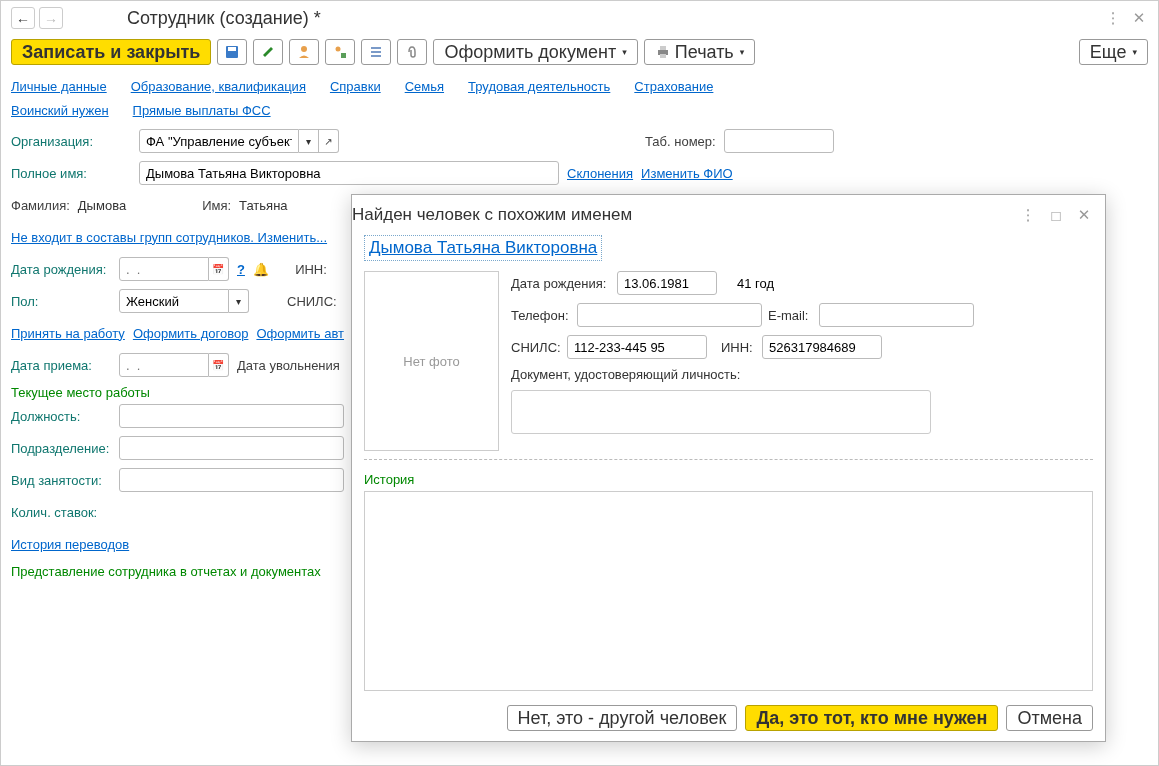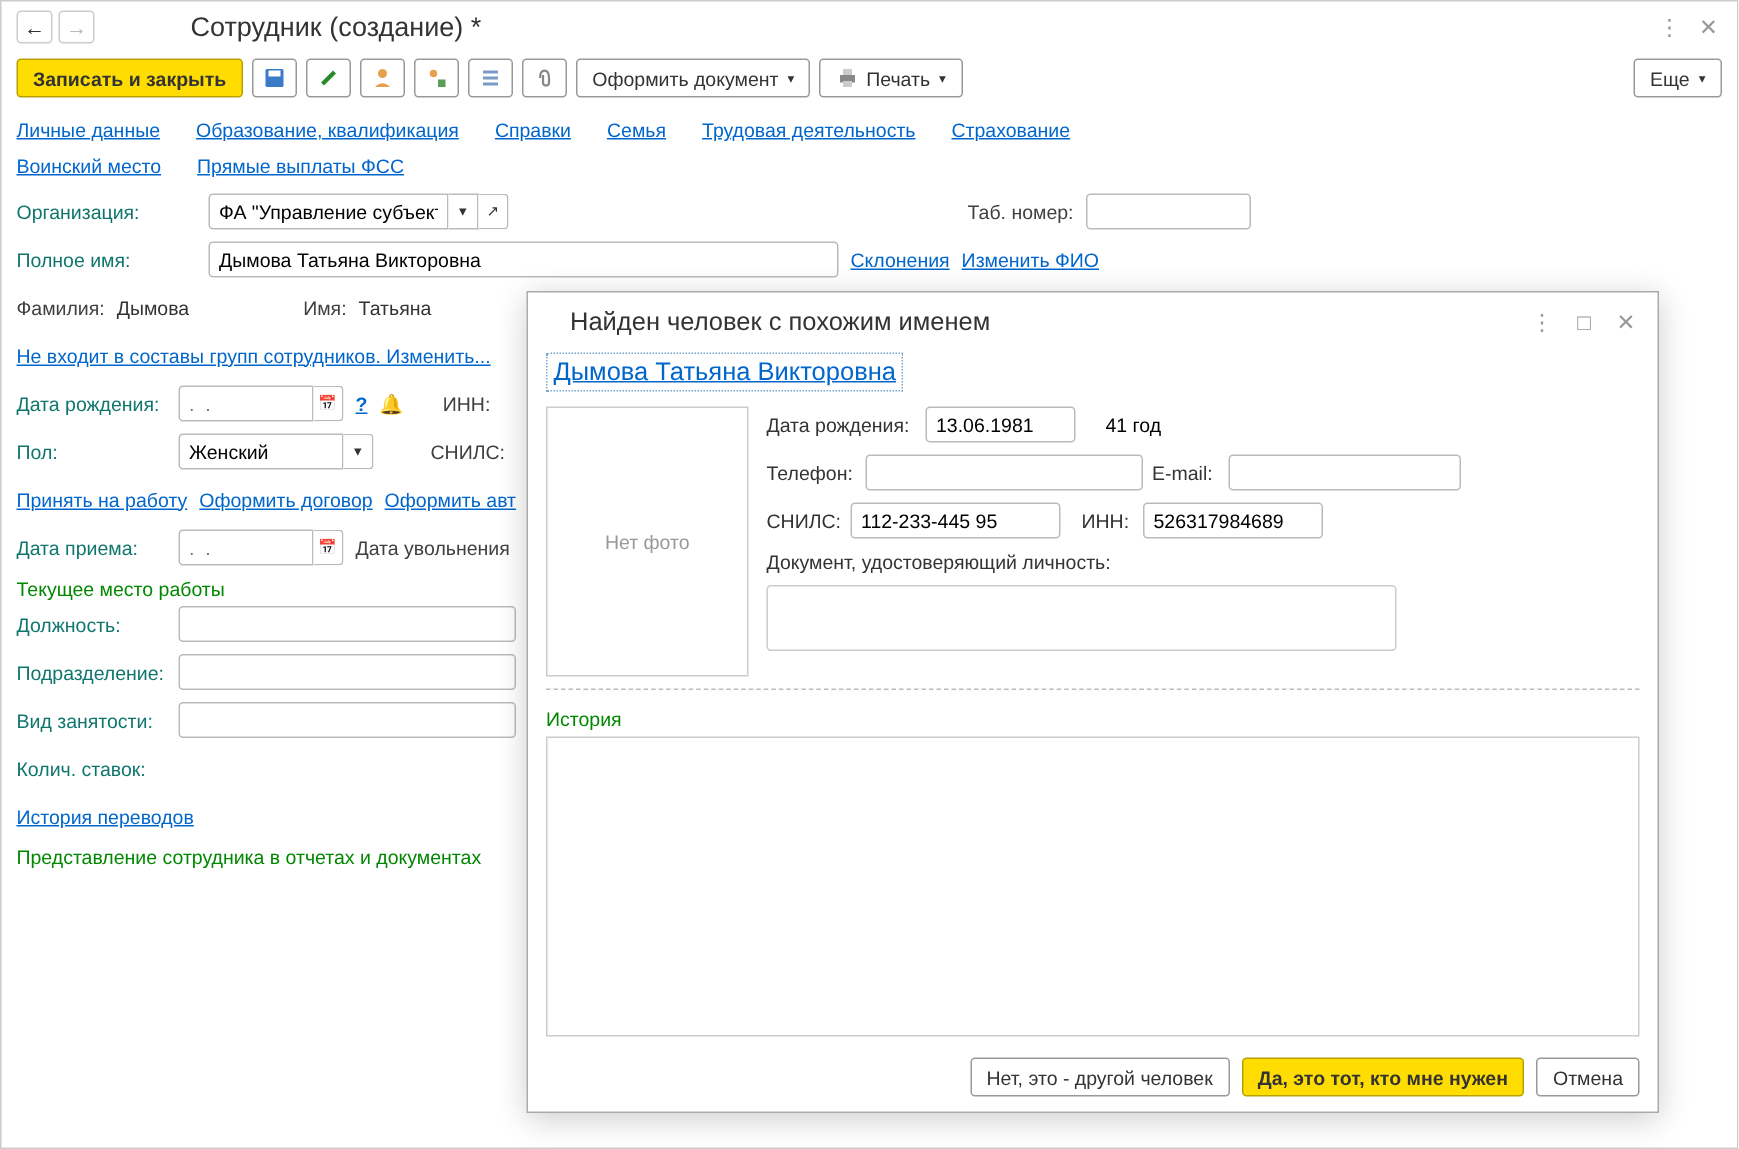--- a/index.html
+++ b/index.html
@@ -64,21 +64,21 @@
   .btn {
     height: 26px;
     border: 1px solid #999;
     border-radius: 3px;
     background: #fff;
     padding: 0 10px;
     display: inline-flex;
     align-items: center;
     gap: 4px;
     cursor: pointer;
-    font-size: 13px;
+    font-size: 18px;
   }
   .btn-yellow {
     background: #ffdd00;
     border: 1px solid #b8a200;
     font-weight: bold;
   }
   .btn-icon {
     width: 30px;
     padding: 0;
     justify-content: center;
@@ -169,21 +169,21 @@
     height: 548px;
     background: #fff;
     border: 1px solid #aaa;
     box-shadow: 0 4px 20px rgba(0,0,0,0.2);
     display: flex;
     flex-direction: column;
   }
   .dialog-header {
     display: flex;
     align-items: center;
-    padding: 10px 12px 6px 28px;
+    padding: 10px 12px 6px 0;
   }
   .dialog-title {
     font-size: 17px;
   }
   .dialog-header-right {
     margin-left: auto;
     display: flex;
     gap: 10px;
   }
   .dialog-body {
@@ -319,21 +319,21 @@
 
   <div class="tabs-row">
     <span class="tab-link">Личные данные</span>
     <span class="tab-link">Образование, квалификация</span>
     <span class="tab-link">Справки</span>
     <span class="tab-link">Семья</span>
     <span class="tab-link">Трудовая деятельность</span>
     <span class="tab-link">Страхование</span>
   </div>
   <div class="tabs-row">
-    <span class="tab-link">Воинский место</span>
+    <span class="tab-link">Воинский нужен</span>
     <span class="tab-link">Прямые выплаты ФСС</span>
   </div>
 
   <div class="form-area">
     <div class="form-row">
       <span class="form-label" style="width:120px">Организация:</span>
       <span class="input-combo">
         <input class="input" style="width: 160px;" value="ФА &quot;Управление субъекта">
         <span class="combo-btn">▾</span>
         <span class="combo-btn">↗</span>

